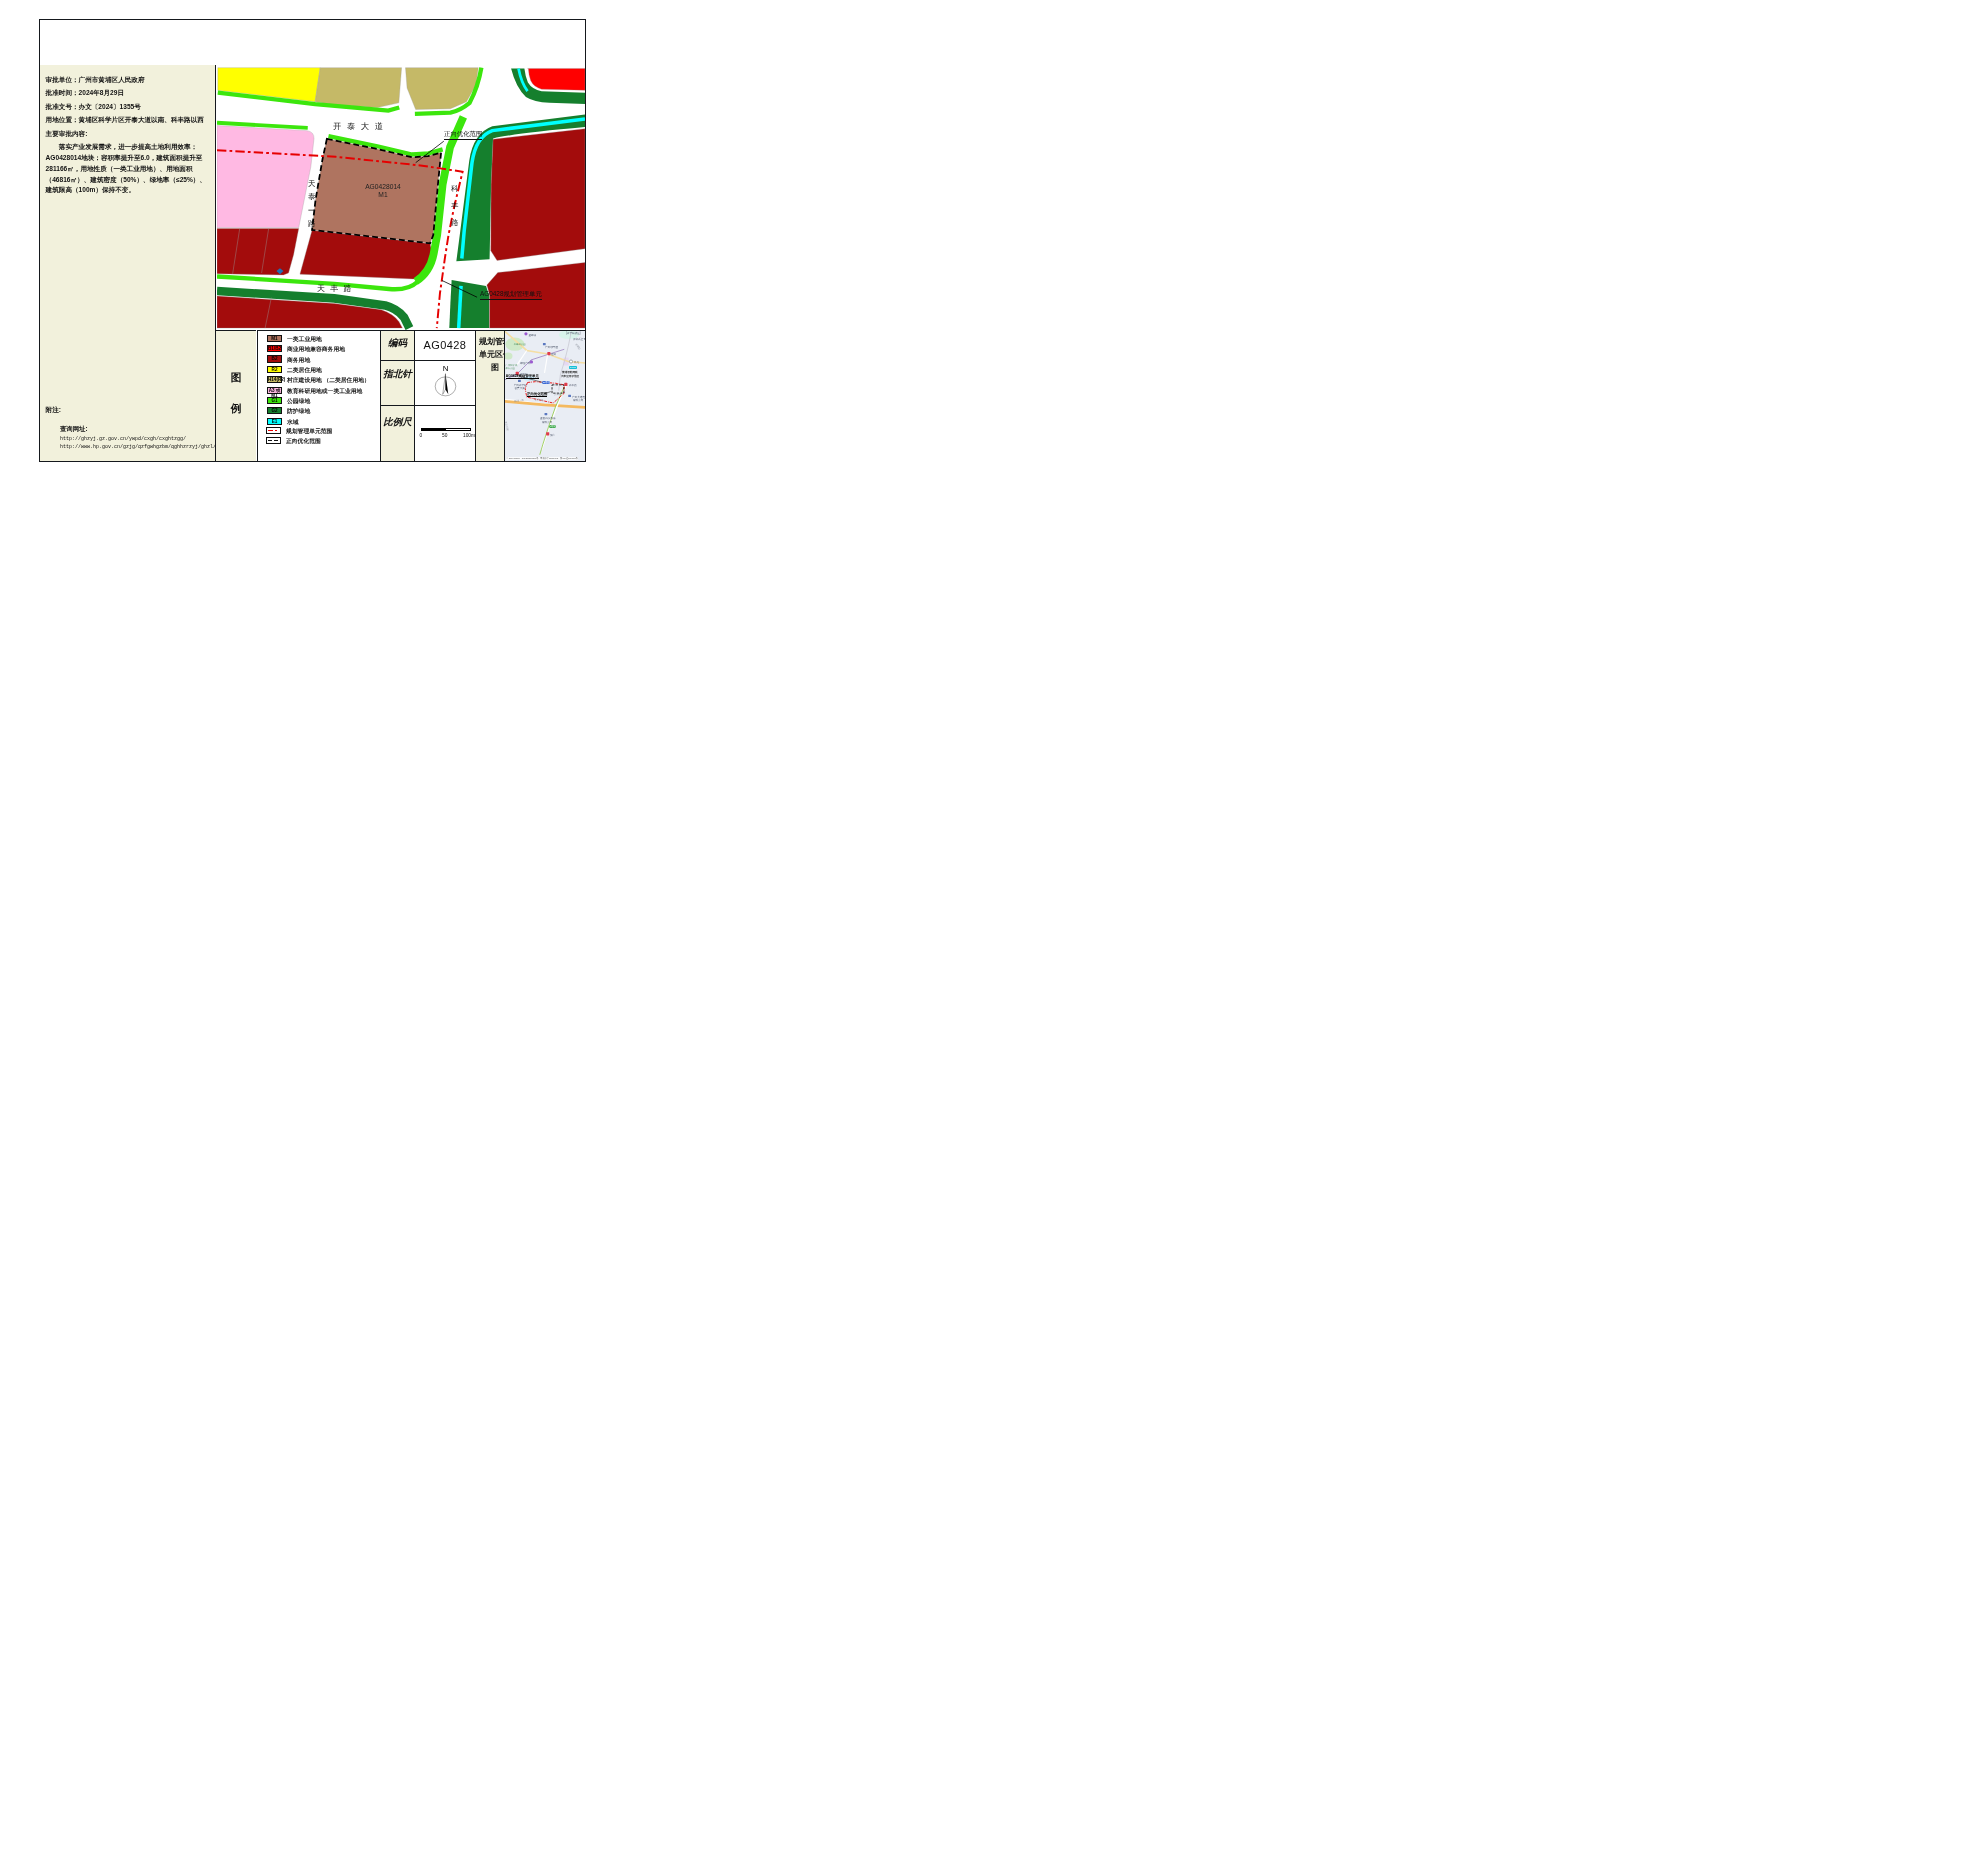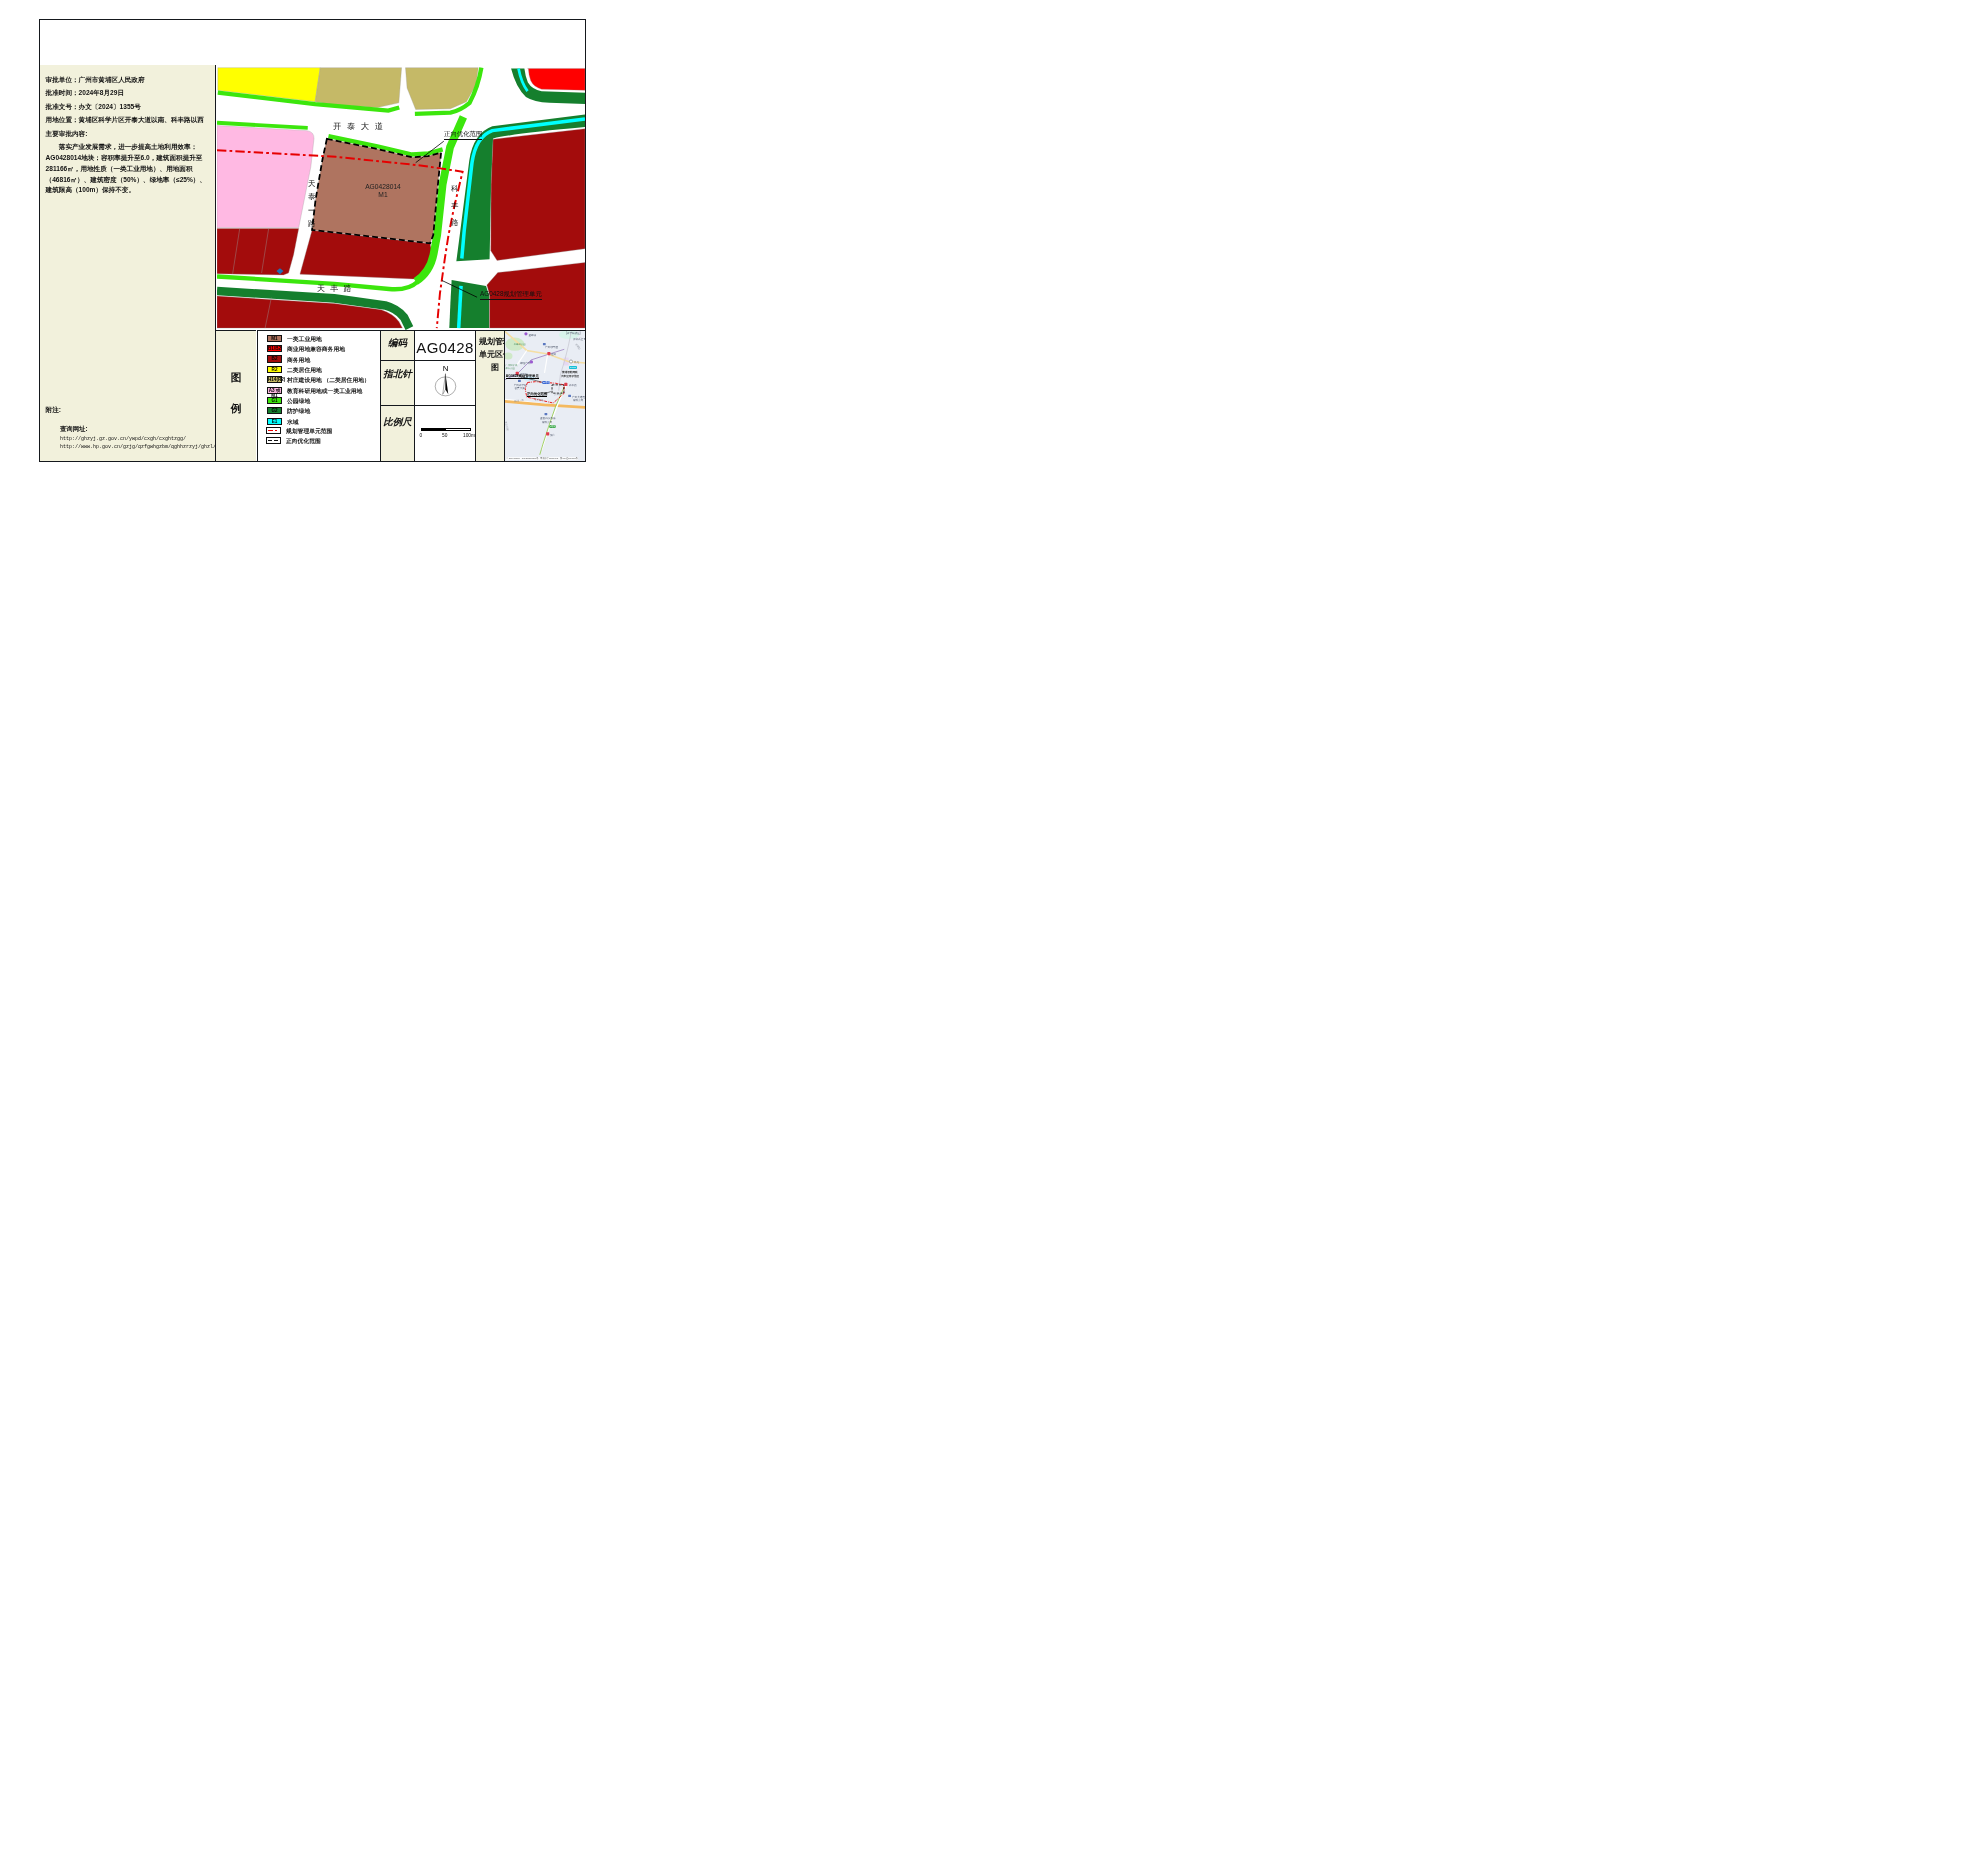--- a/index.html
+++ b/index.html
@@ -45,21 +45,21 @@
   .lg-label{position:absolute;left:29px;top:0.4px;font-size:5.8px;font-weight:bold;white-space:nowrap;}
   .lg-linebox{position:absolute;left:9px;top:0;width:15px;height:7.5px;border:1px solid #111;box-sizing:border-box;background:#fff;}
   .lg-line{position:absolute;left:0.8px;right:0.8px;top:2px;height:1.6px;}
   .red-dashdot{background:repeating-linear-gradient(90deg,#e60000 0 5.2px,transparent 5.2px 7.1px,#e60000 7.1px 8.7px,transparent 8.7px 10.7px);}
   .black-dash{background:repeating-linear-gradient(90deg,#111 0 4px,transparent 4px 6.4px);}
   .lab-col{left:340px;top:310px;width:34px;height:131px;}
   .val-col{left:374px;top:310px;width:61px;height:131px;background:#fff;}
   .row-div{position:absolute;left:0;width:100%;border-top:1.2px solid #15181d;}
   .vstack{position:absolute;width:100%;text-align:center;font-weight:bold;white-space:normal;word-break:break-all;}
   .lab-col .vstack{font-size:9.5px;line-height:12.3px;font-style:italic;}
-  .code-val{position:absolute;left:0;top:8px;width:100%;text-align:center;font-size:15px;letter-spacing:0.4px;}
+  .code-val{position:absolute;left:0;top:8px;width:100%;text-align:center;font-size:11px;letter-spacing:0.4px;}
   .vt-col{left:435px;top:310px;width:39px;height:131px;}
   .vt-col .vstack{top:4.8px;left:0;font-size:8px;line-height:13px;font-weight:bold;}
   .scalebar{position:absolute;left:5.6px;top:97px;width:50px;height:3.6px;border:0.6px solid #000;box-sizing:border-box;background:#fff;}
   .scalebar .half{position:absolute;left:0;top:0;width:50%;height:100%;background:#000;}
   .sticks{position:absolute;left:0;top:102px;width:61px;font-size:4.8px;}
   .sticks span{position:absolute;}
   
   .minimap{left:464px;top:310px;width:81px;height:131px;background:#e9edf4;overflow:hidden;}
   .mm-lbl{position:absolute;white-space:nowrap;transform-origin:left top;}
   .poi{font-size:2.6px;color:#4a5366;}

